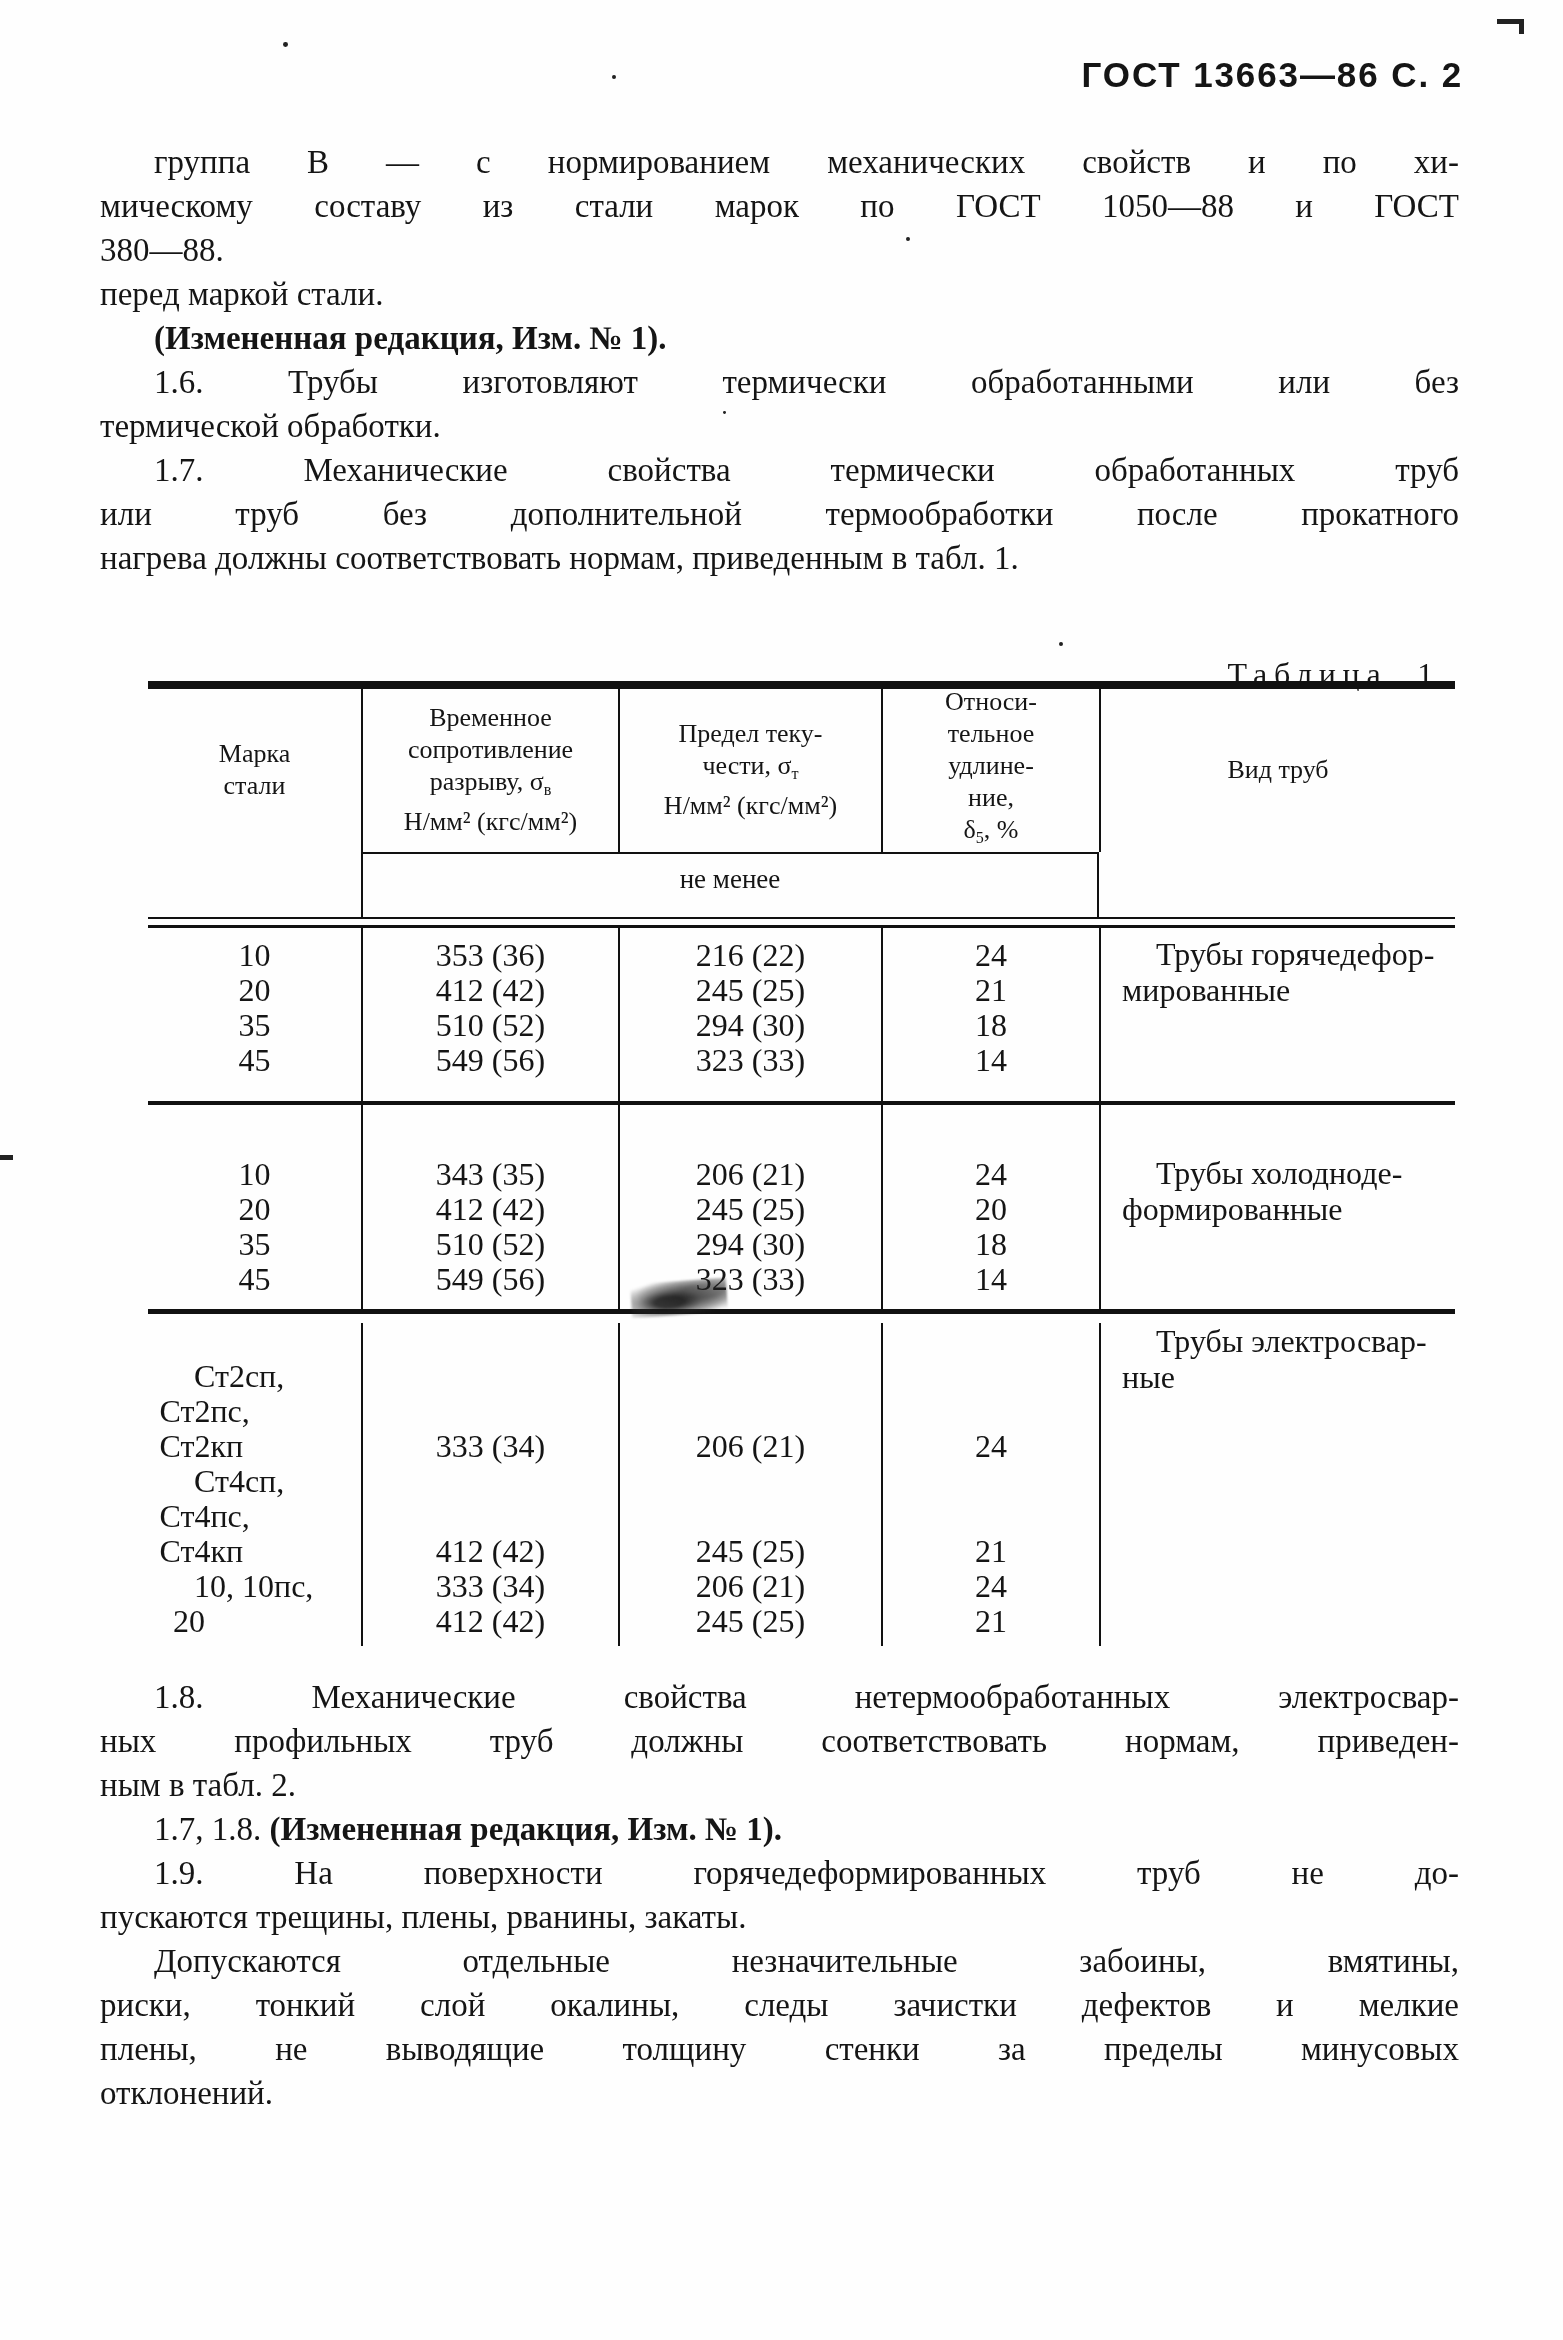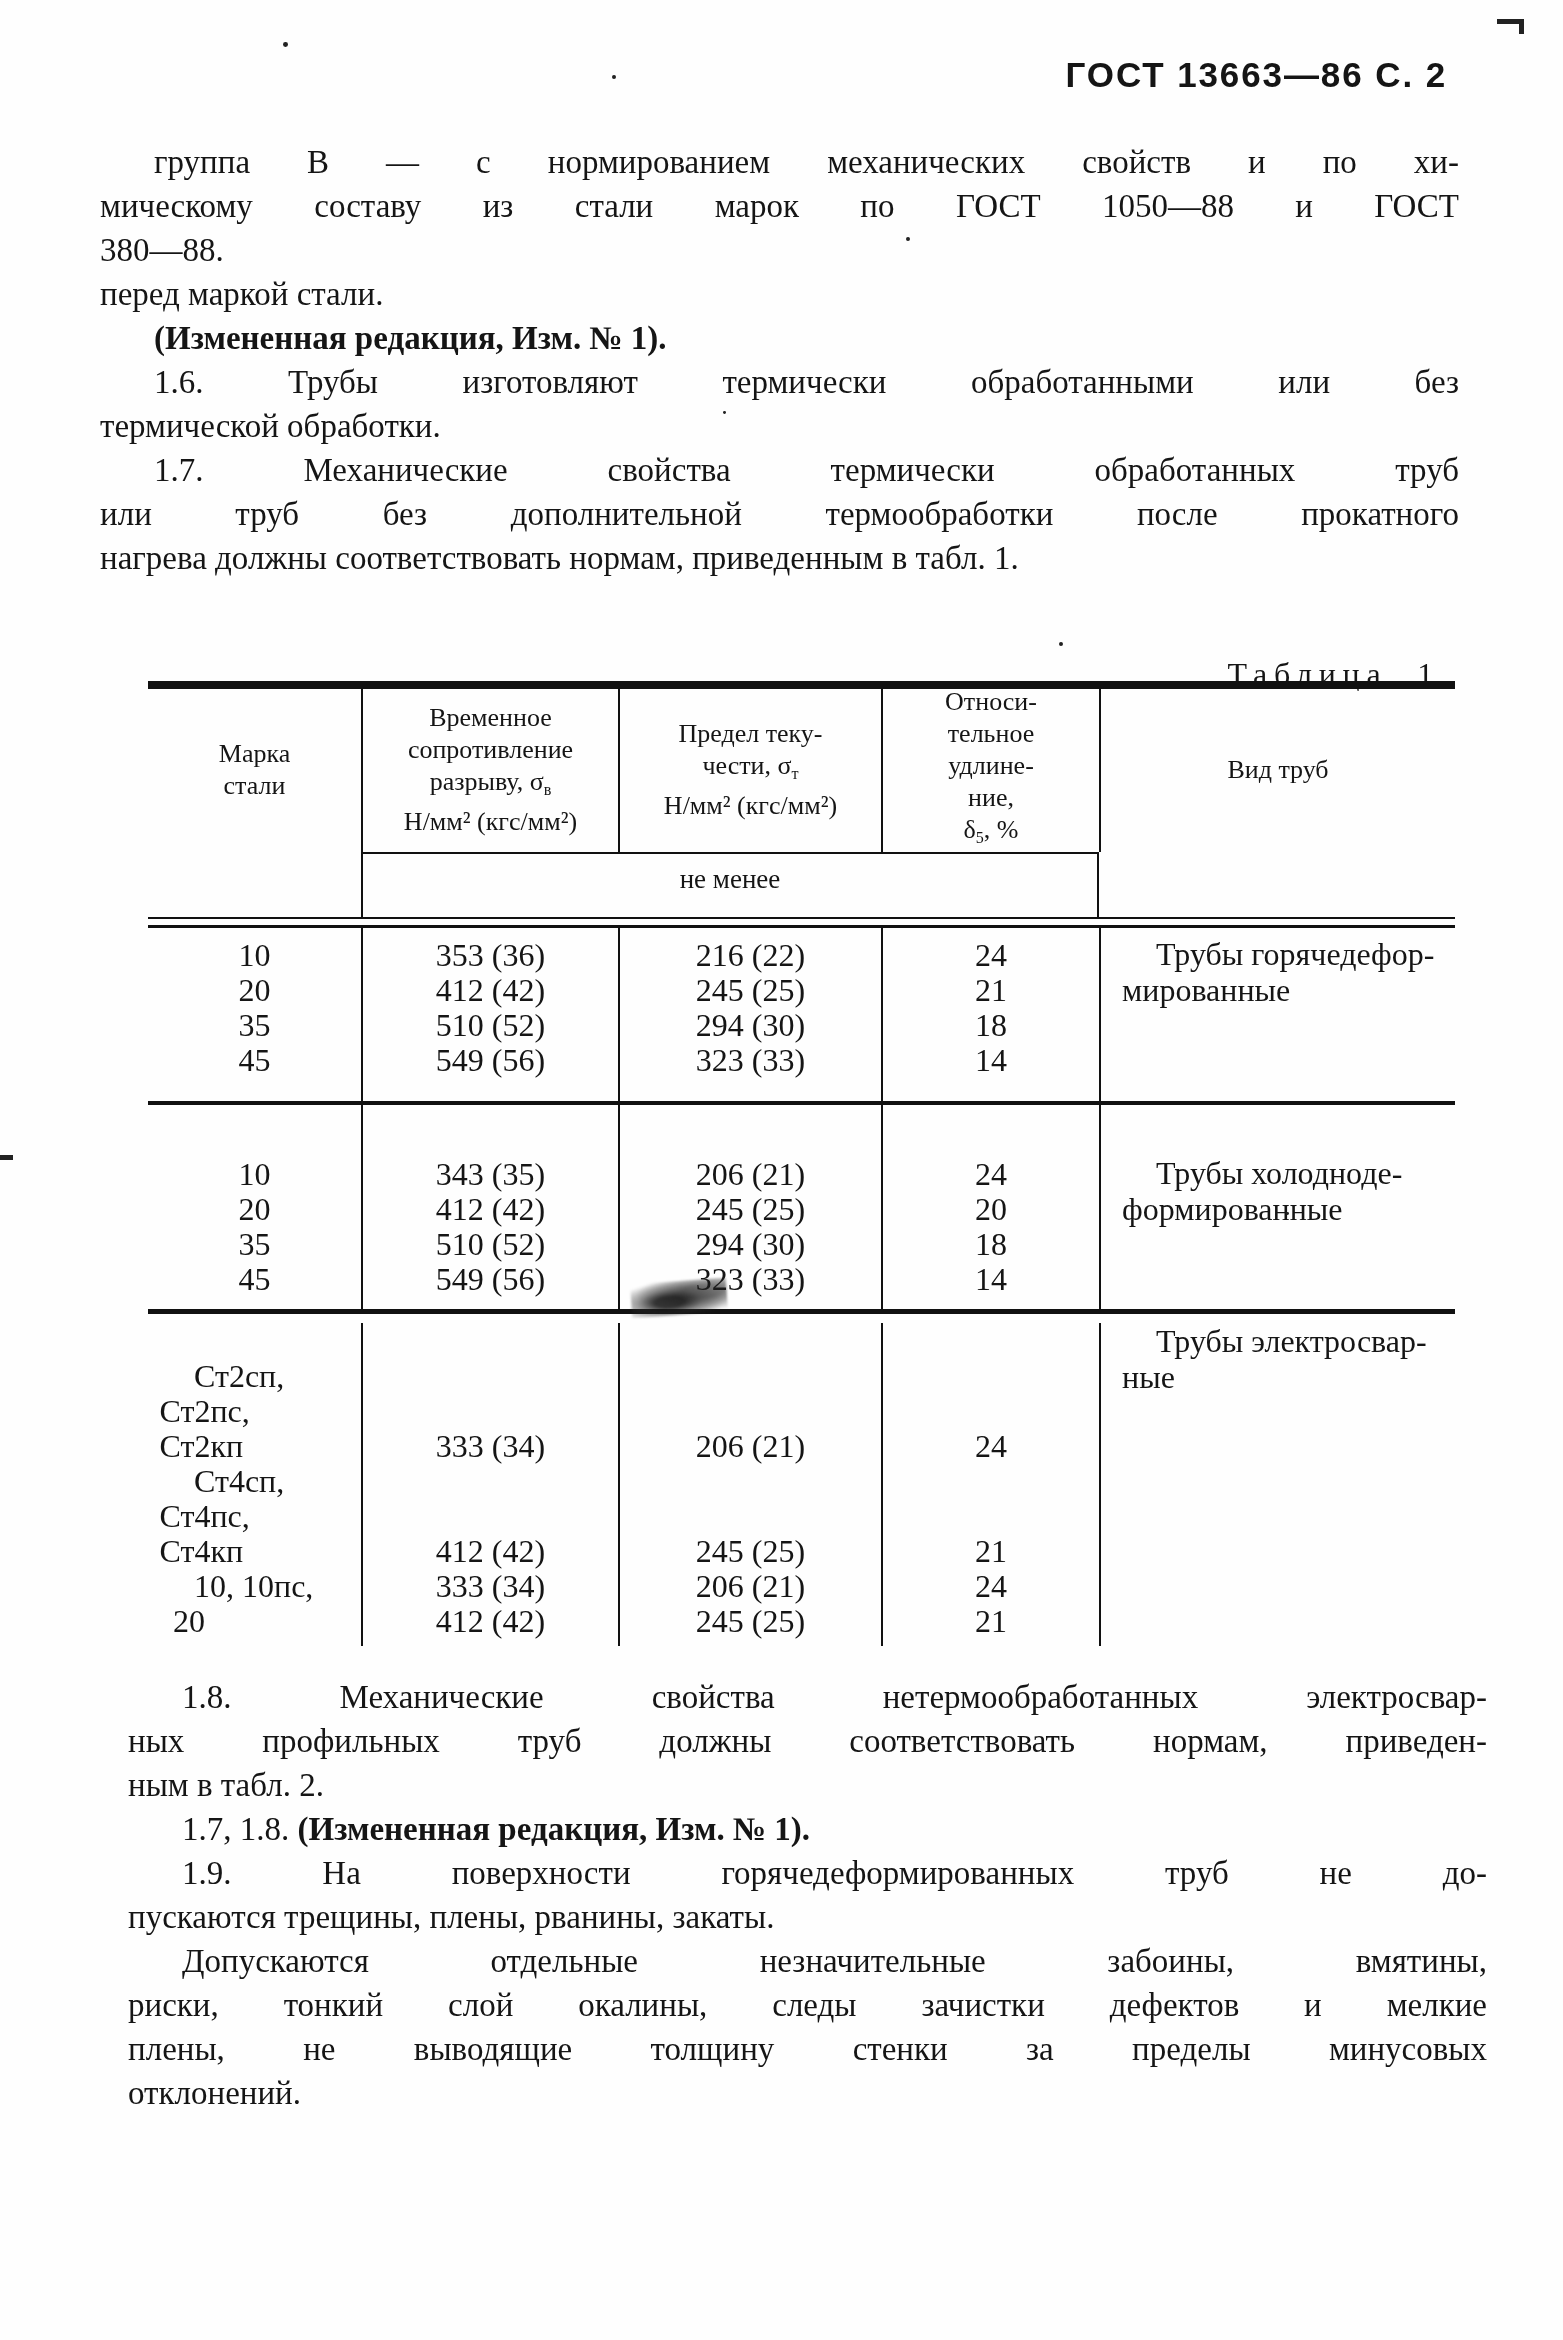--- a/index.html
+++ b/index.html
@@ -6,29 +6,29 @@
   .page{
     position:relative;
     width:1564px;height:2340px;
     background:#fefefe;
     color:#151515;
     font-family:"Liberation Serif","DejaVu Serif",serif;
     overflow:hidden;
   }
   
   .doc-head{
-    position:absolute;top:55px;right:117px;
+    position:absolute;top:55px;right:101px;
     font-family:"Liberation Sans","DejaVu Sans",sans-serif;
     font-weight:bold;font-size:35px;letter-spacing:1.9px;
     white-space:nowrap;
   }
   
   .textblock{position:absolute;left:100px;width:1359px;font-size:33px;line-height:44px;}
   .textblock.intro{top:140px;}
-  .textblock.bottom{top:1675px;margin-left:28px;}
+  .textblock.bottom{top:1675px;}
   .tl{height:44px;white-space:nowrap;}
   .tl.jl{white-space:normal;text-align:justify;text-align-last:justify;}
   .tl.ind{padding-left:54px;}
   .tl.ind.jl{padding-left:0;text-indent:54px;}
   .tl.b{font-weight:bold;}
   .tl .bb{font-weight:bold;}
   
   .tbl-label{
     position:absolute;left:148px;top:656px;width:1292px;
     text-align:right;font-size:32px;letter-spacing:6.7px;word-spacing:15.3px;

